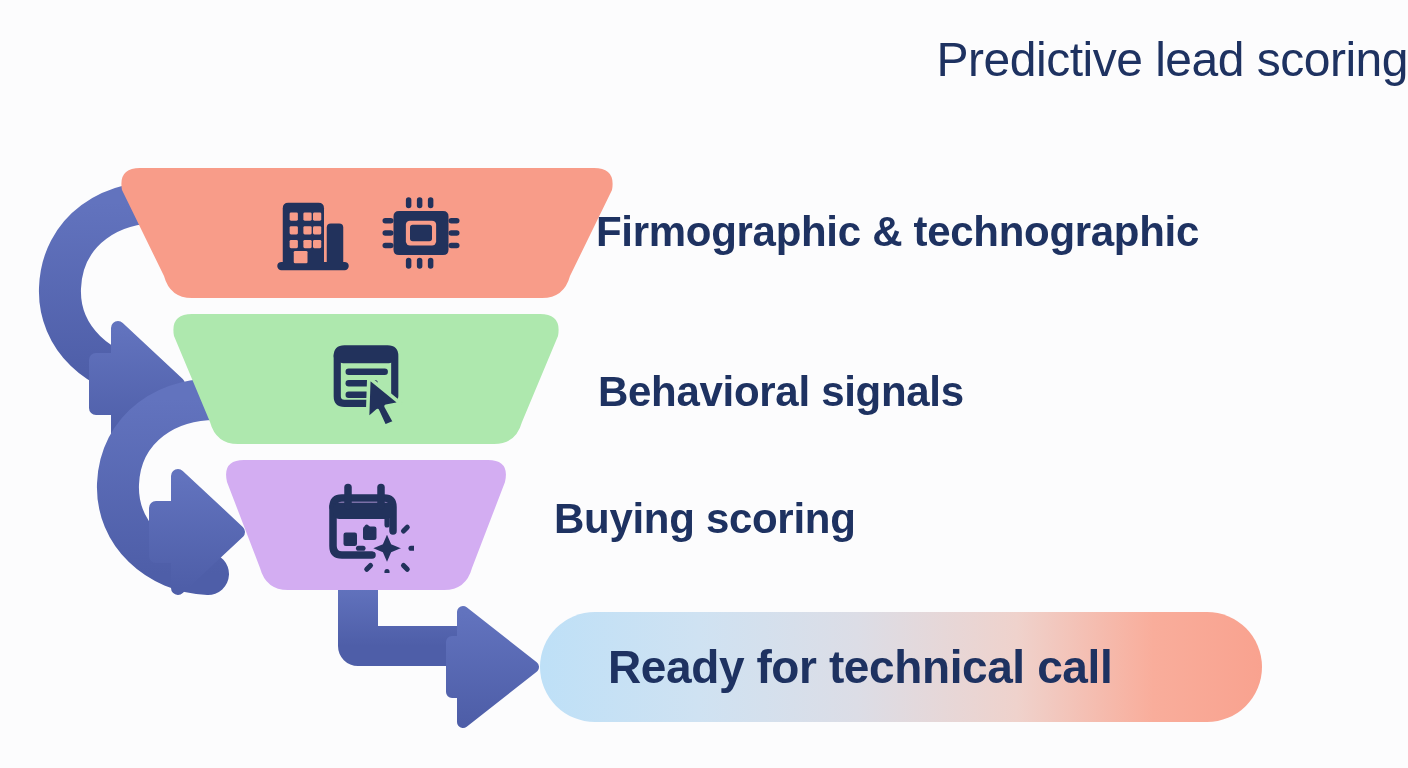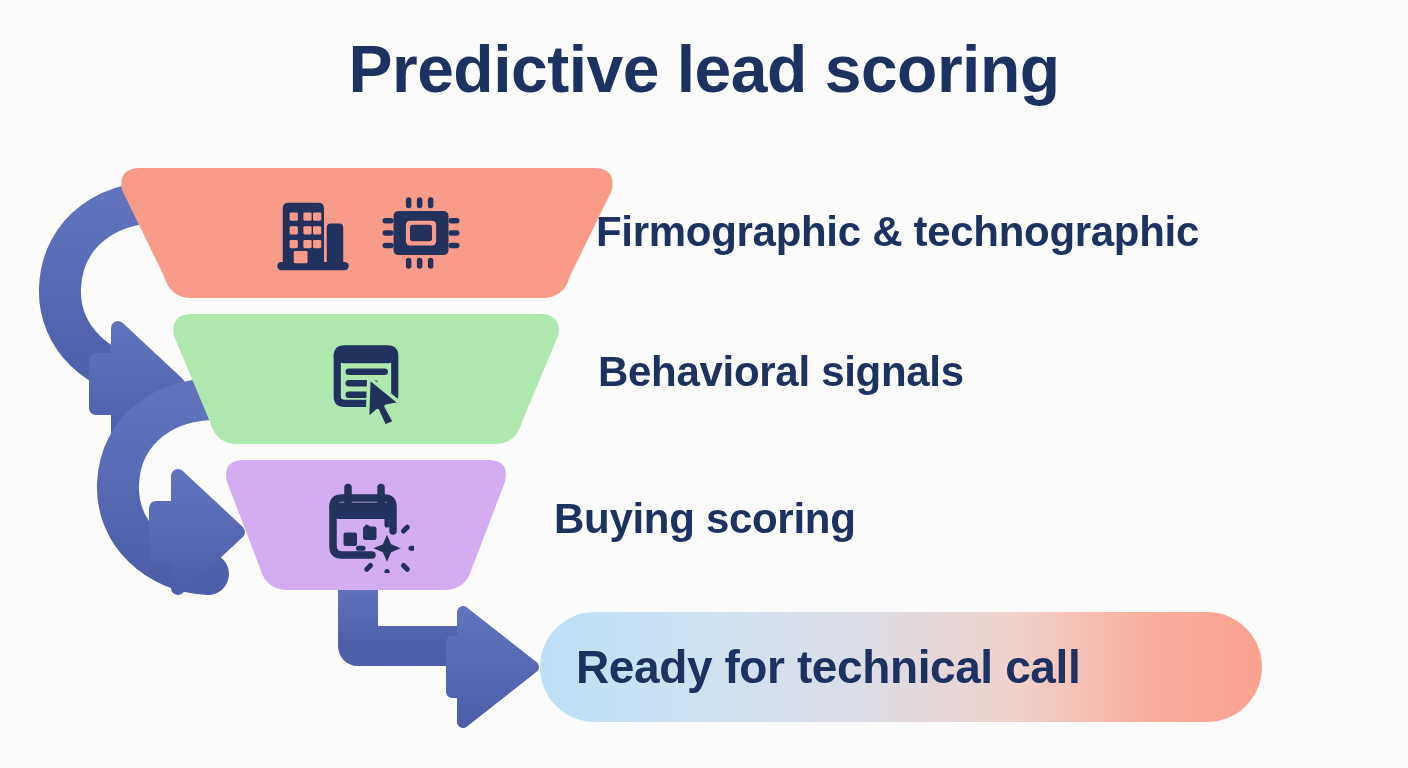--- a/index.html
+++ b/index.html
@@ -13,23 +13,23 @@
     position:relative;
     width:1408px; height:768px;
     background:#FCFCFD;
   }
 
   
   #title {
     position:absolute;
     left:0; top:36px;
     width:1408px;
-    text-align:center;
-    font-size:66px;
-    font-weight:bold;
+    text-align:right;
+    font-size:48px;
+    font-weight:normal;
     letter-spacing:-0.5px;
     color:#1E3261;
     line-height:1.0;
   }
 
   
   .tier {
     position:absolute;
     display:flex;
     align-items:center;
@@ -56,41 +56,41 @@
   
   .stage-label {
     position:absolute;
     font-size:42px;
     font-weight:bold;
     color:#1E3261;
     letter-spacing:-0.3px;
     white-space:nowrap;
   }
   #label-1 { left:596px; top:208px; }
-  #label-2 { left:598px; top:348px; }
+  #label-2 { left:598px; top:368px; }
   #label-3 { left:554px; top:495px; }
 
   
   #outcome-pill {
     position:absolute;
     left:540px; top:612px;
     width:722px; height:110px;
     border-radius:55px;
     background:linear-gradient(90deg,
        #BEE0F7 0%,
        #CFE2F2 22%,
        #DCDDE6 44%,
        #EFD2CC 66%,
        #F9AD9B 85%,
        #F9A28F 100%);
     display:flex;
     align-items:center;
   }
   #outcome-label {
-    margin-left:36px;
+    margin-left:68px;
     font-size:46px;
     font-weight:bold;
     color:#1E3261;
     letter-spacing:-0.4px;
     white-space:nowrap;
   }
 
   
   #arrow-layer {
     position:absolute;

